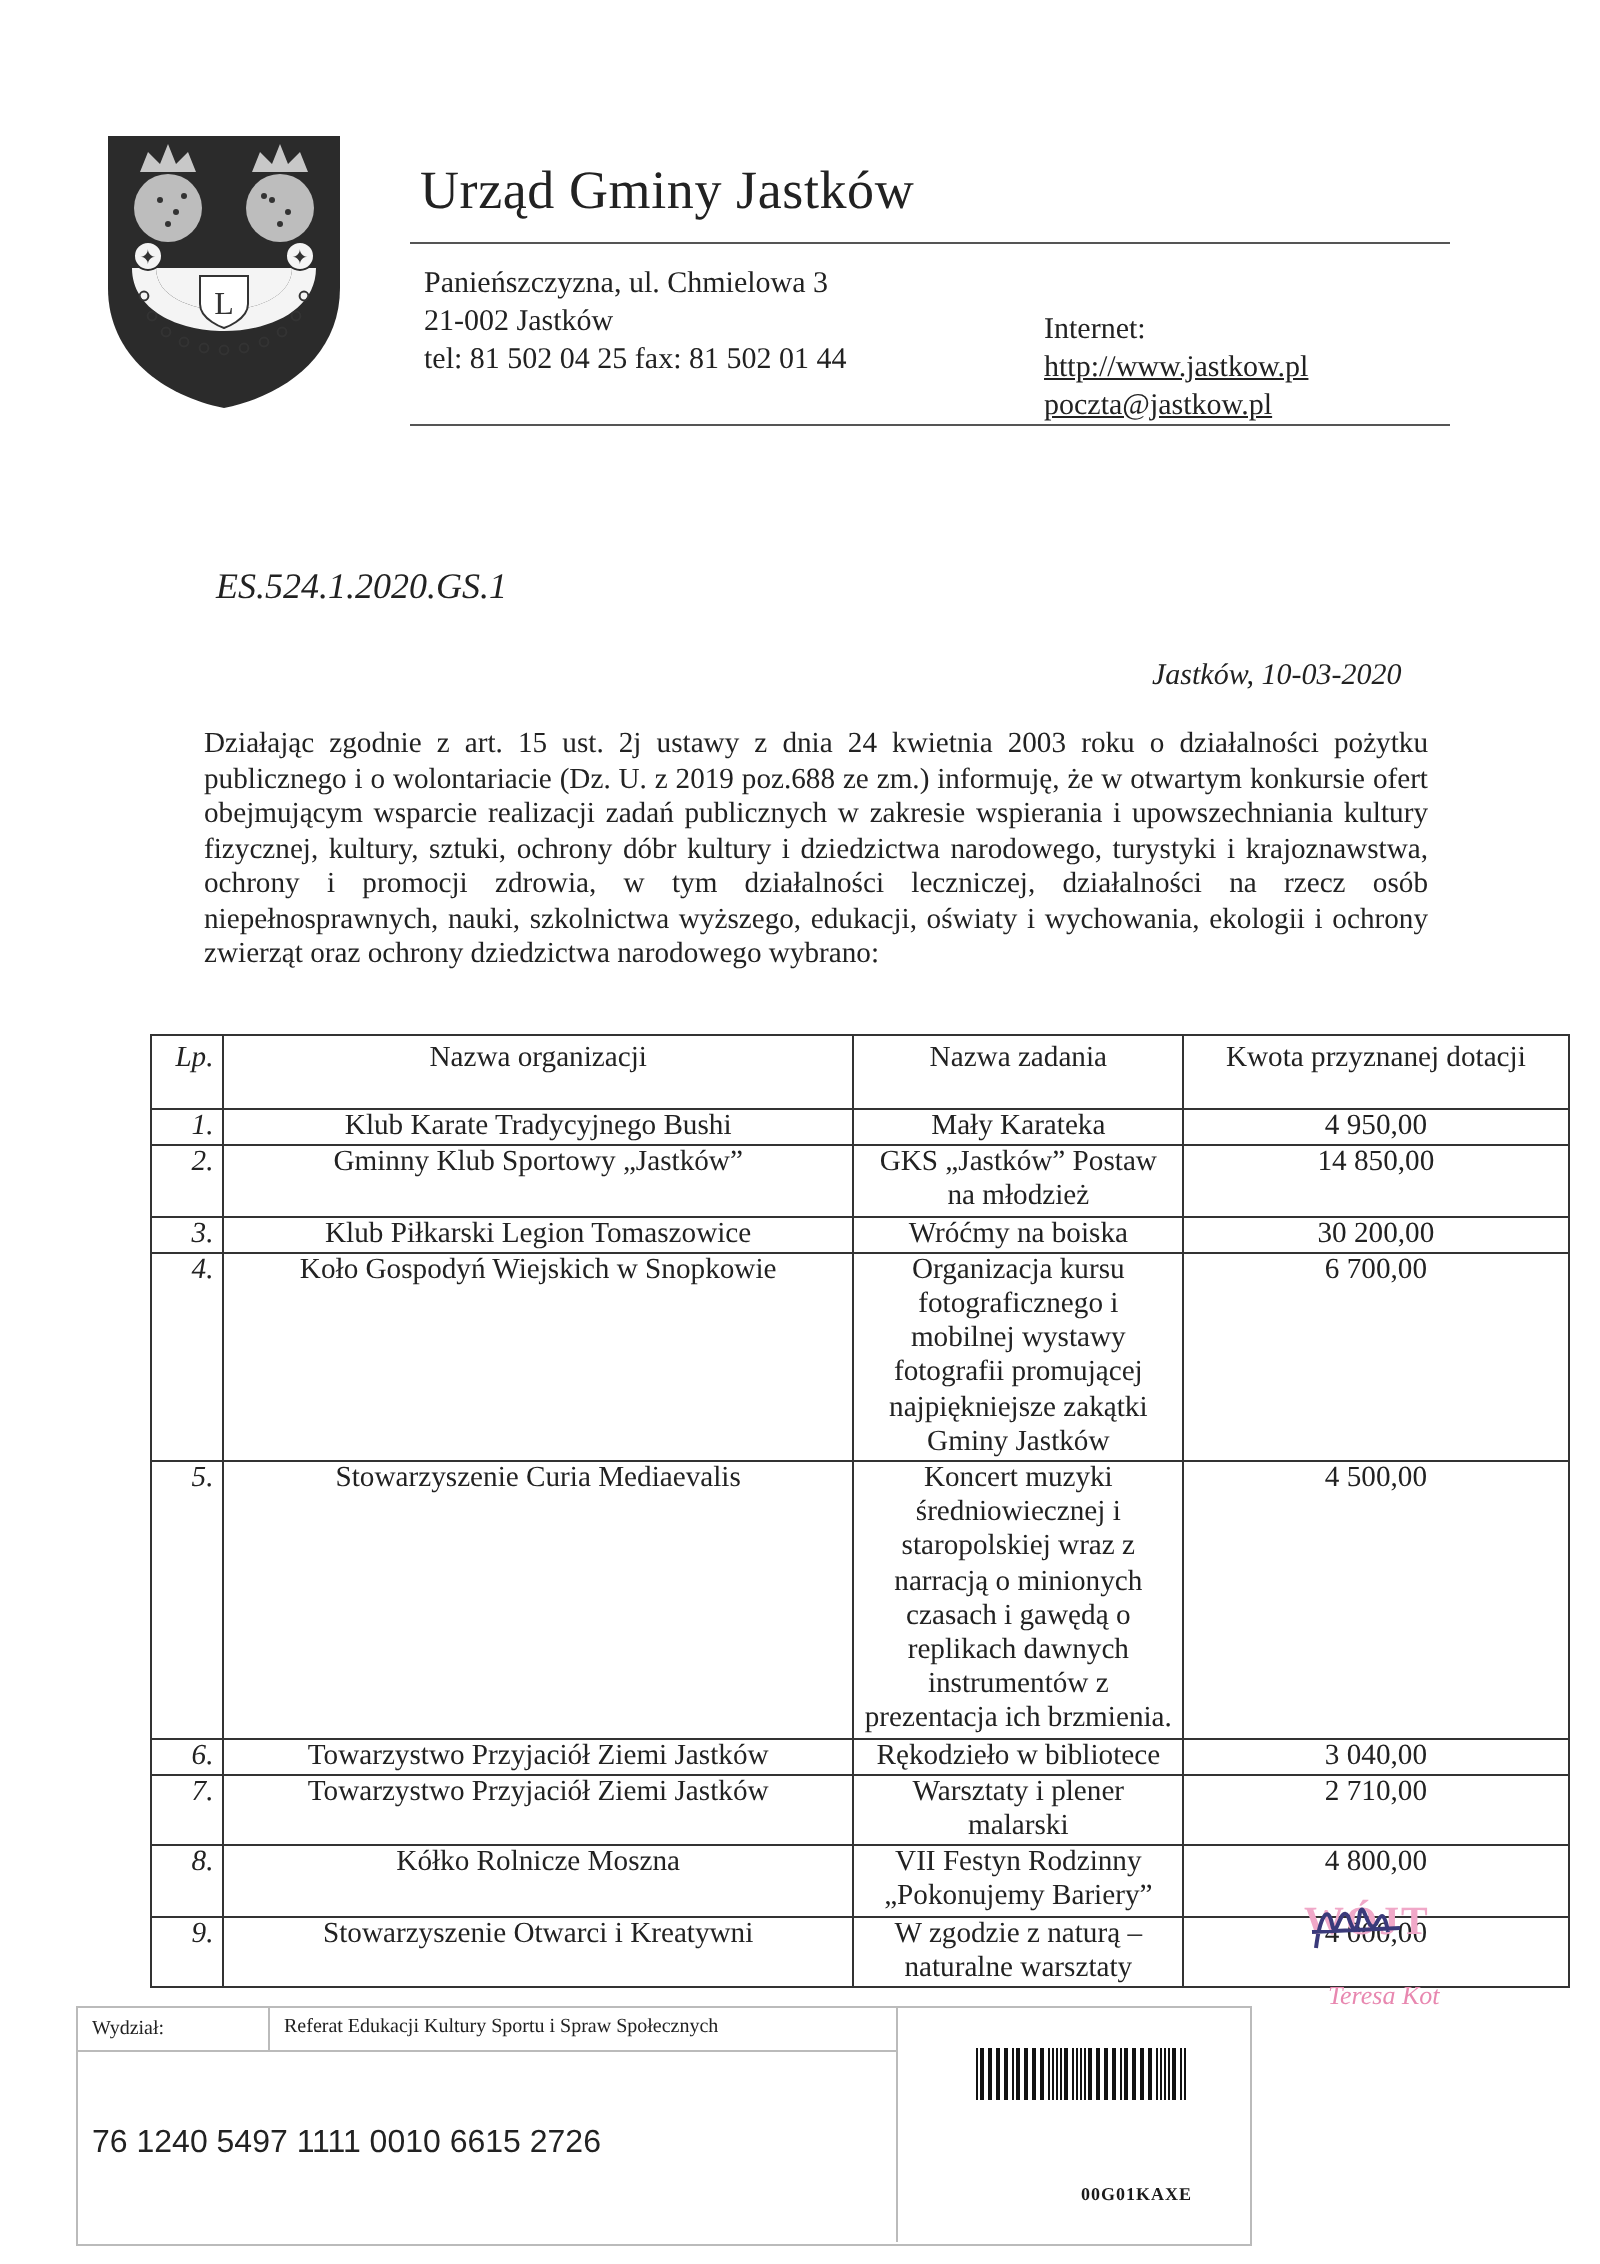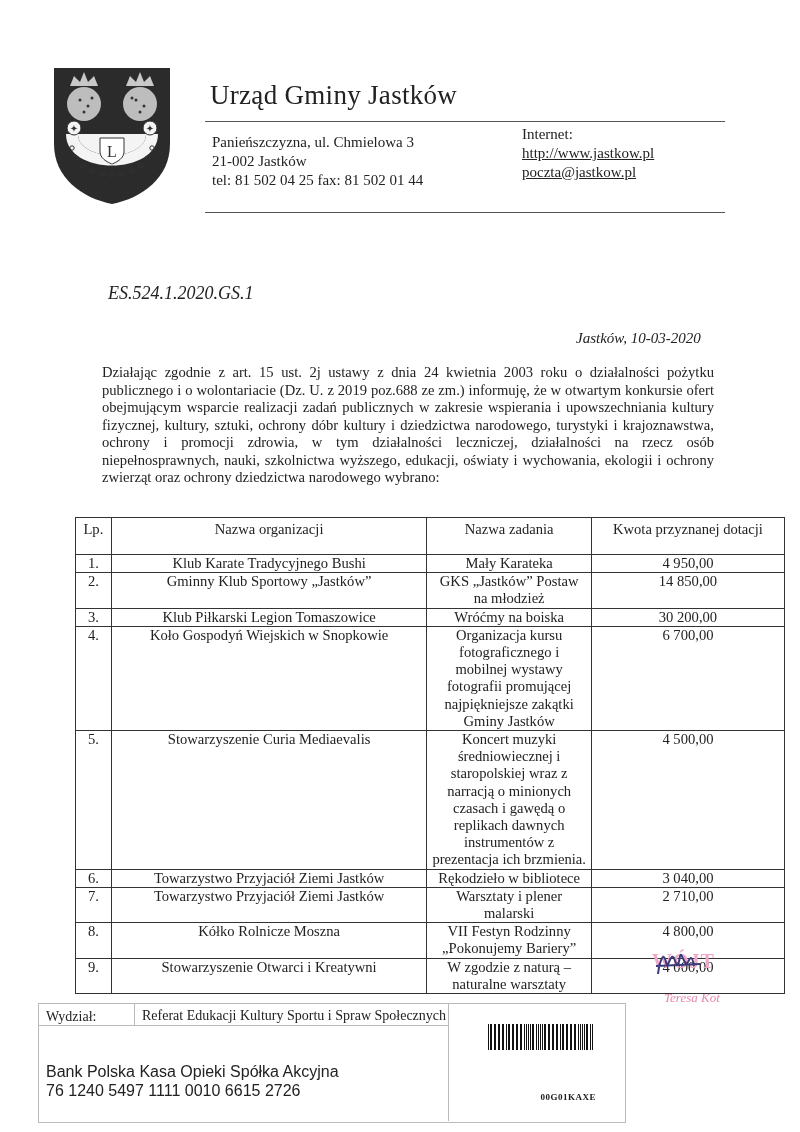--- a/index.html
+++ b/index.html
@@ -9,51 +9,51 @@
 
   
   #crest { left: 52px; top: 66px; width: 120px; height: 140px; }
 
   
   #office-title { left: 210px; top: 80px; font-size: 27px; letter-spacing: 0.3px; color: #222; }
   .hline { position: absolute; height: 1px; background: #555; }
   #hline1 { left: 205px; top: 121px; width: 520px; }
   #hline2 { left: 205px; top: 212px; width: 520px; }
   #address { left: 212px; top: 133px; font-size: 15px; line-height: 19px; color: #222; }
-  #contact { left: 522px; top: 125px; font-size: 15px; line-height: 19px; color: #222; }
+  #contact { left: 522px; top: 156px; font-size: 15px; line-height: 19px; color: #222; }
   #contact .link { text-decoration: underline; }
 
   #ref-number { left: 108px; top: 283px; font-size: 18px; color: #222; font-style: italic; }
   #date-line { left: 576px; top: 330px; font-size: 15px; color: #222; font-style: italic; }
 
   #intro { left: 102px; top: 364px; width: 612px; font-size: 14.6px; line-height: 17.5px;
            text-align: justify; color: #222; }
 
   
   #grants-table { left: 75px; top: 517px; width: 710px; border-collapse: collapse;
                   font-size: 14.6px; color: #222; }
   #grants-table td, #grants-table th { border: 1px solid #333; vertical-align: top;
                   padding: 0 4px; line-height: 17.2px; font-weight: normal; }
   #grants-table th { height: 33px; padding-top: 3px; }
-  .c-lp { width: 26px; text-align: center; }
+  .c-lp { width: 26px; text-align: right; font-style: italic; }
   .c-org { width: 300px; text-align: center; }
   .c-task { width: 152px; text-align: center; }
   .c-amt { width: 180px; text-align: center; }
 
   
   #stamp { left: 650px; top: 948px; width: 60px; height: 30px; }
   #stamp-text { left: 652px; top: 950px; font-size: 20px; font-weight: bold; color: #f0a8c8;
                 letter-spacing: 1px; font-family: "Liberation Serif", serif; }
   #signer { left: 664px; top: 990px; font-size: 13px; font-style: italic; color: #e888b0; }
 
   
   #footer-box { left: 38px; top: 1003px; width: 586px; height: 118px; border: 1px solid #bbb; }
   #footer-left { left: 38px; top: 1003px; width: 410px; height: 118px; }
   .frow { position: absolute; left: 0; width: 410px; border-bottom: 1px solid #bbb;
-          font-size: 14px; color: #222; }
+          font-size: 10px; color: #222; }
   #frow1 { top: 0; height: 22px; }
   #frow2 { top: 22px; height: 22px; }
   .flabel { position: absolute; left: 8px; top: 6px; }
   .fval { position: absolute; left: 104px; top: 5px; }
   .fsep { position: absolute; left: 96px; top: 0; width: 1px; height: 100%; background: #bbb; }
   #bank { position: absolute; left: 8px; top: 59px; font-size: 16px; line-height: 19px;
           font-family: "Liberation Sans", sans-serif; font-stretch: condensed; color: #222; }
   #footer-sep { left: 448px; top: 1003px; width: 1px; height: 118px; background: #bbb; }
   #barcode { left: 488px; top: 1024px; width: 108px; height: 26px; }
   #barcode-text { left: 488px; top: 1052px; width: 108px; text-align: right; font-size: 9px;
@@ -197,21 +197,20 @@
 <div id="signer" class="abs">Teresa Kot</div>
 
 <div id="footer-box" class="abs"></div>
 <div id="footer-left" class="abs">
   <div id="frow1" class="frow">
     <span class="flabel">Wydział:</span>
     <span class="fsep"></span>
     <span class="fval">Referat Edukacji Kultury Sportu i Spraw Społecznych</span>
   </div>
   <div id="bank">
-    <div>Bank Polska Kasa Opieki Spółka Akcyjna</div>
     <div>76 1240 5497 1111 0010 6615 2726</div>
   </div>
 </div>
 <div id="footer-sep" class="abs"></div>
 <svg id="barcode" class="abs" viewBox="0 0 108 26">
     <rect x="0" y="0" width="1" height="26" fill="#111"></rect>
     <rect x="2" y="0" width="2" height="26" fill="#111"></rect>
     <rect x="6" y="0" width="2" height="26" fill="#111"></rect>
     <rect x="10" y="0" width="2" height="26" fill="#111"></rect>
     <rect x="14" y="0" width="2" height="26" fill="#111"></rect>

